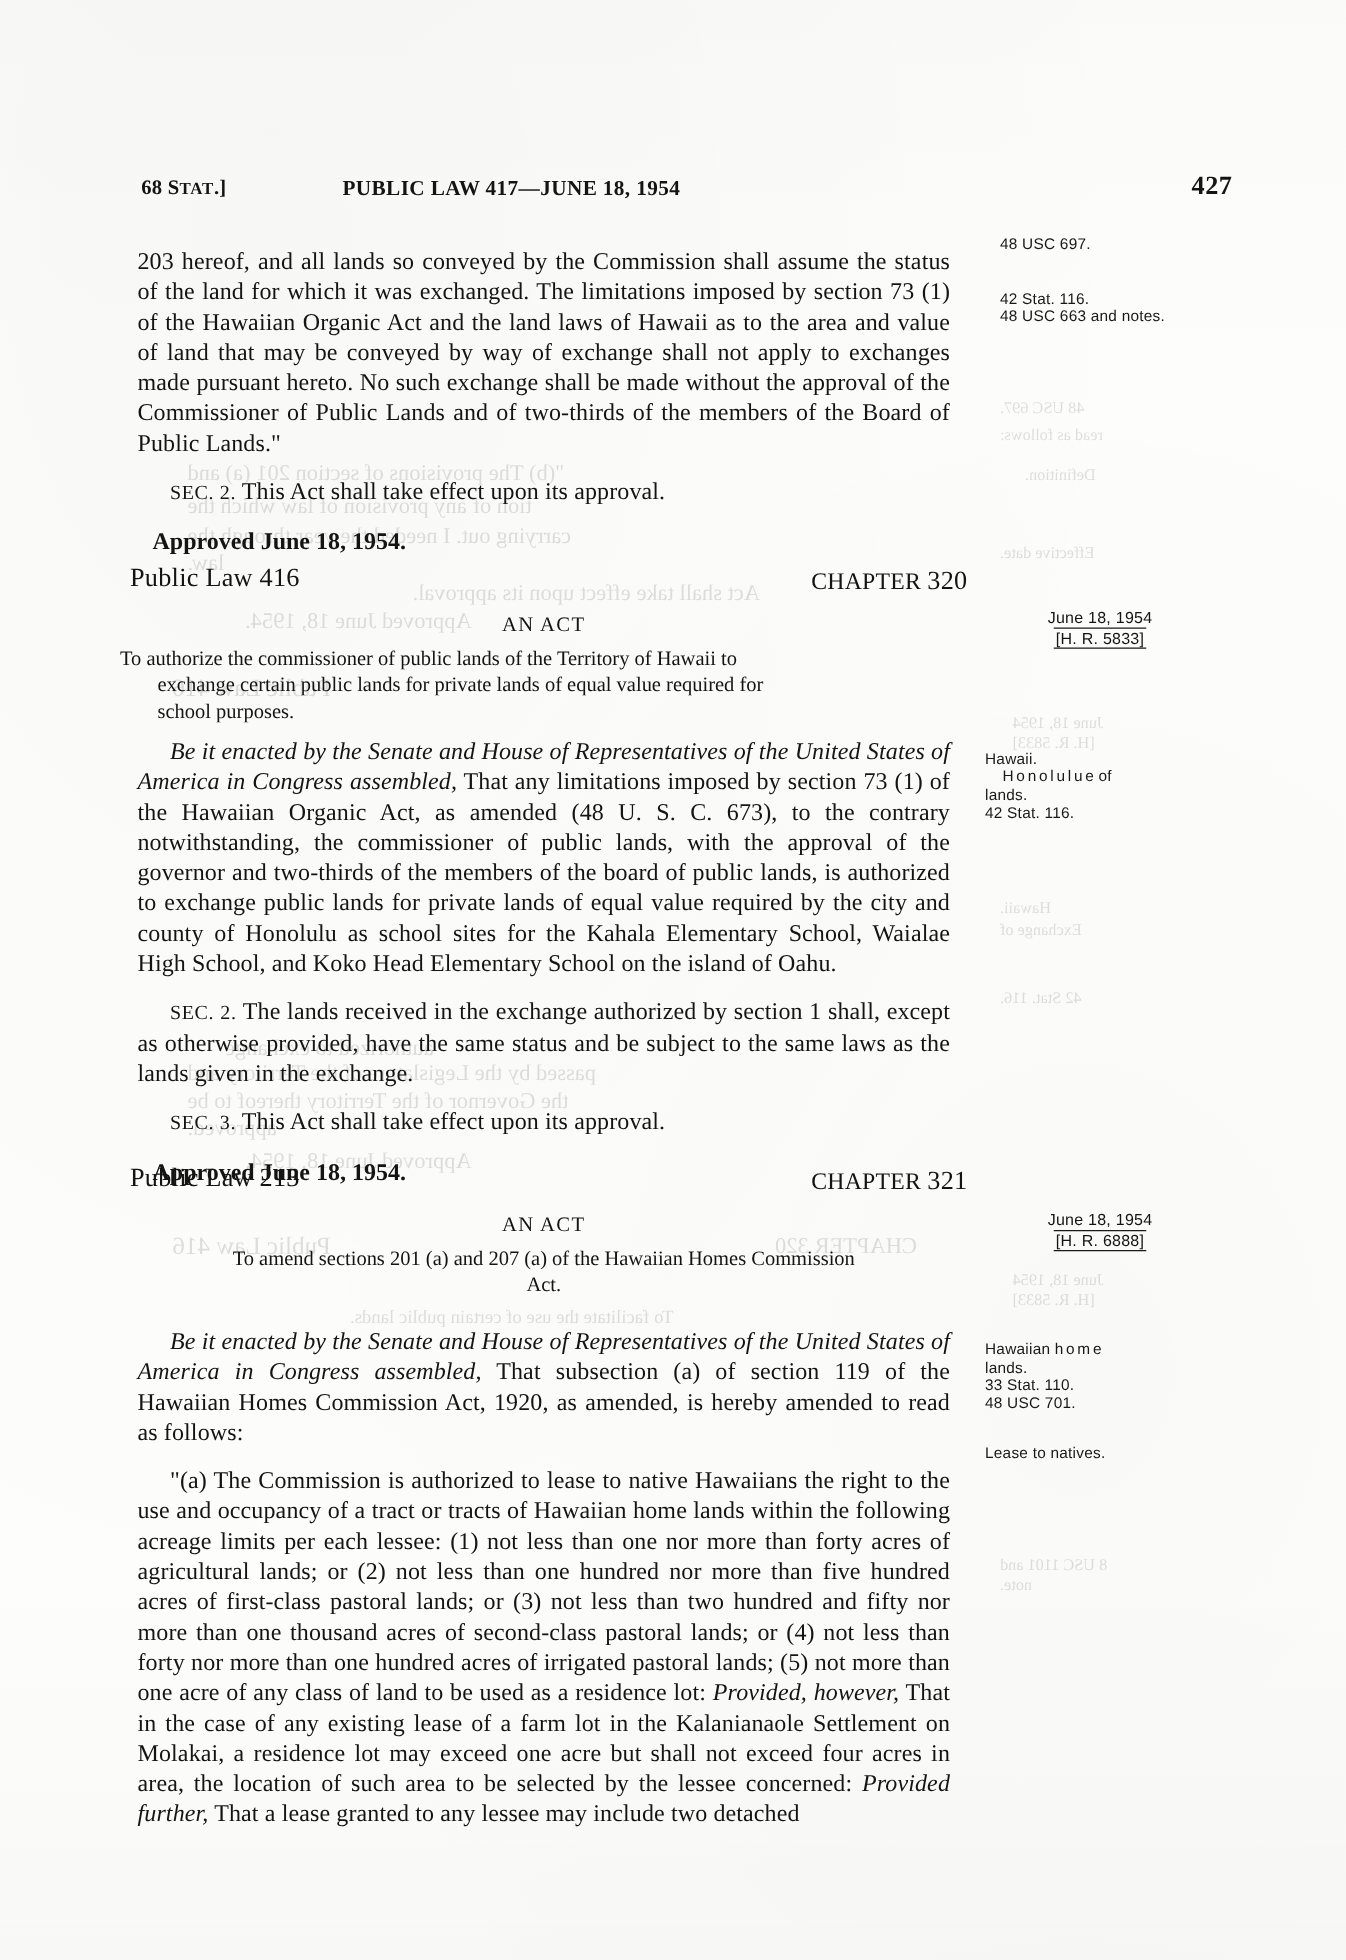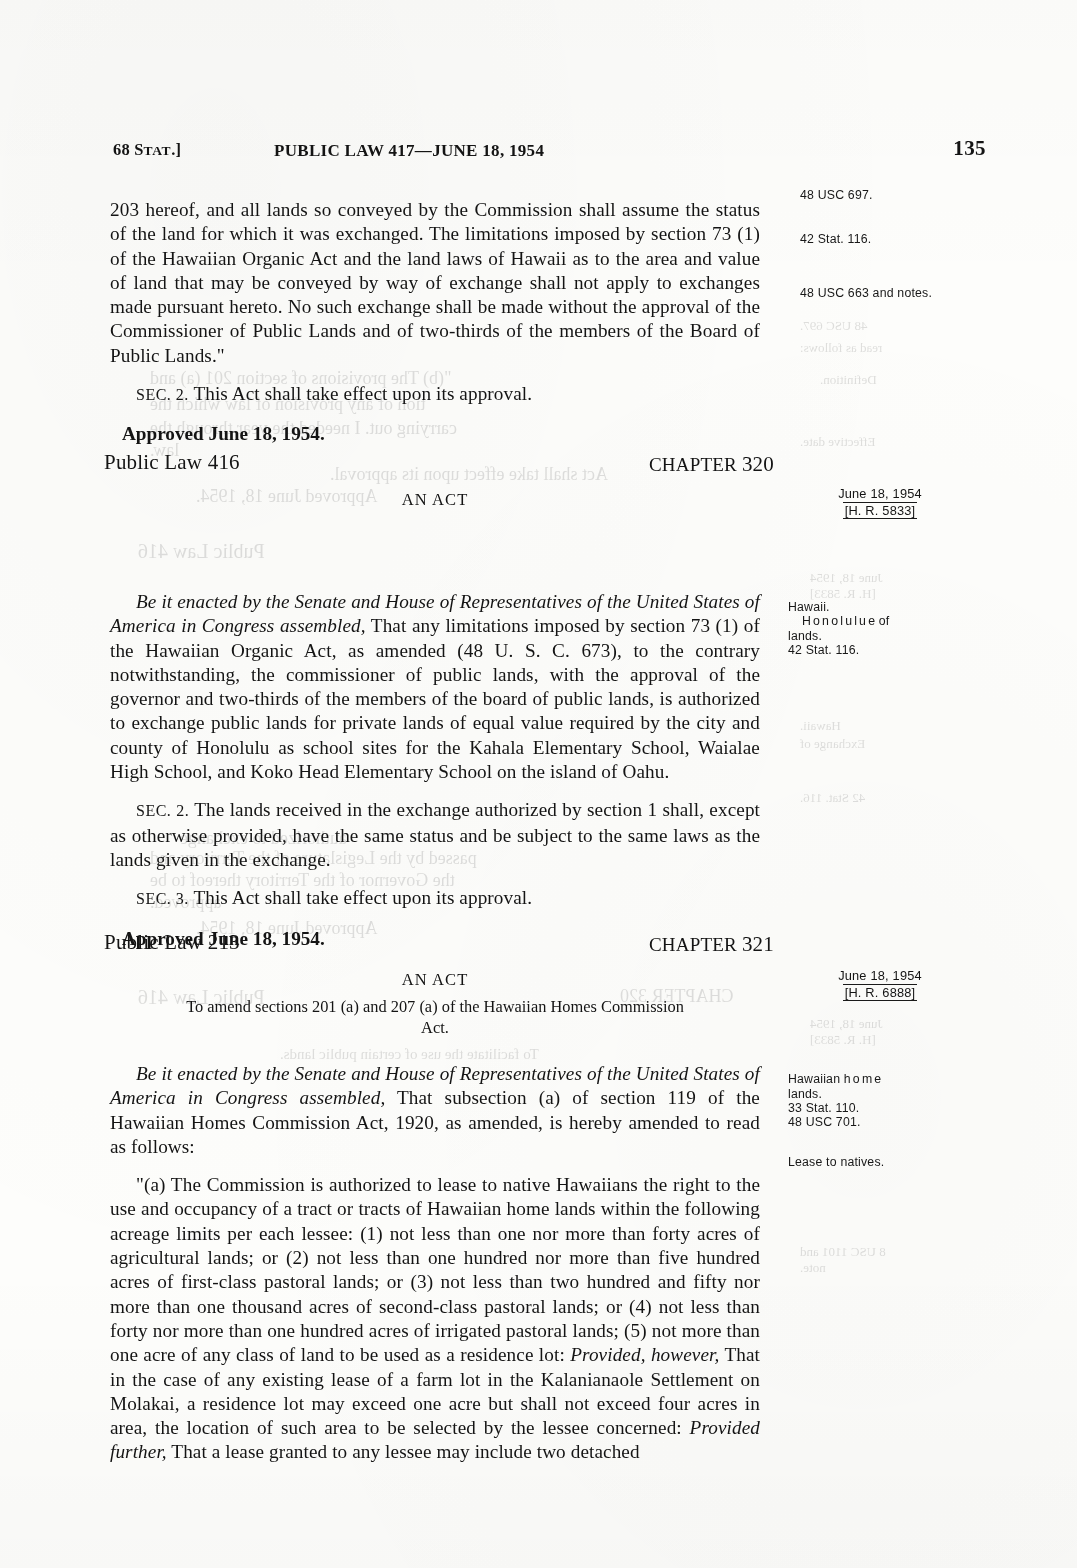--- a/index.html
+++ b/index.html
@@ -219,39 +219,44 @@
   <div class="ghost" style="left:620px; top:986px; font-size:18px;">CHAPTER 320</div>
   <div class="ghost" style="left:810px; top:1016px; font-size:13px;">June 18, 1954</div>
   <div class="ghost" style="left:810px; top:1032px; font-size:13px;">[H. R. 5833]</div>
   <div class="ghost" style="left:280px; top:1046px; font-size:15px;">To facilitate the use of certain public lands.</div>
   <div class="ghost" style="left:800px; top:1244px; font-size:13px;">8 USC 1101 and</div>
   <div class="ghost" style="left:800px; top:1260px; font-size:13px;">note.</div>
 
   <div class="runhead">
     <div class="left">68 S<span class="sc">TAT</span>.]</div>
     <div class="center">PUBLIC LAW 417—JUNE 18, 1954</div>
-    <div class="right">135</div>
+    <div class="right">427</div>
   </div>
 
   <div class="maincol" style="top:184px;">
     <p class="body">203 hereof, and all lands so conveyed by the Commission shall assume the status of the land for which it was exchanged. The limitations imposed by section 73 (1) of the Hawaiian Organic Act and the land laws of Hawaii as to the area and value of land that may be conveyed by way of exchange shall not apply to exchanges made pursuant hereto. No such exchange shall be made without the approval of the Commissioner of Public Lands and of two-thirds of the members of the Board of Public Lands."</p>
     <p class="body indent" style="margin-top:1px;"><span class="smallcaps">SEC. 2.</span> <span>This Act shall take effect upon its approval.</span></p>
     <p class="approved" style="margin-top:2px;">Approved June 18, 1954.</p>
   </div>
 
   <div class="marginnote" style="left:800px; top:188px;">48 USC 697.</div>
   <div class="marginnote" style="left:800px; top:232px;">42 Stat. 116.</div>
-  <div class="marginnote" style="left:800px; top:246px; width:175px;margin-top:40px;">48 USC 663 and notes.</div>
+  <div class="marginnote" style="left:800px; top:246px; width:175px;">48 USC 663 and notes.</div>
 
   <div class="maincol" style="top:450px;">
     <div class="lawhead">
       <div class="pl">Public Law 416</div>
       <div class="ch"><span>CHAPTER</span> <span class="num">320</span></div>
     </div>
     <div class="anact">AN ACT</div>
+    <div class="acttitle">
+      <span class="hang">To authorize the commissioner of public lands of the Territory of Hawaii to</span>
+      <span class="ind">exchange certain public lands for private lands of equal value required for</span>
+      <span class="ind">school purposes.</span>
+    </div>
   </div>
 
   <div class="datebox" style="left:800px; top:486px; width:160px;">
     <div>June 18, 1954</div>
     <div class="bill">[H. R. 5833]</div>
   </div>
 
   <div class="maincol" style="top:576px;">
     <p class="body indent"><span class="ital">Be it enacted by the Senate and House of Representatives of the United States of America in Congress assembled,</span> <span>That any limitations imposed by section 73 (1) of the Hawaiian Organic Act, as amended (48 U. S. C. 673), to the contrary notwithstanding, the commissioner of public lands, with the approval of the governor and two-thirds of the members of the board of public lands, is authorized to exchange public lands for private lands of equal value required by the city and county of Honolulu as school sites for the Kahala Elementary School, Waialae High School, and Koko Head Elementary School on the island of Oahu.</span></p>
     <p class="body indent" style="margin-top:1px;"><span class="smallcaps">SEC. 2.</span> <span>The lands received in the exchange authorized by section 1 shall, except as otherwise provided, have the same status and be subject to the same laws as the lands given in the exchange.</span></p>

